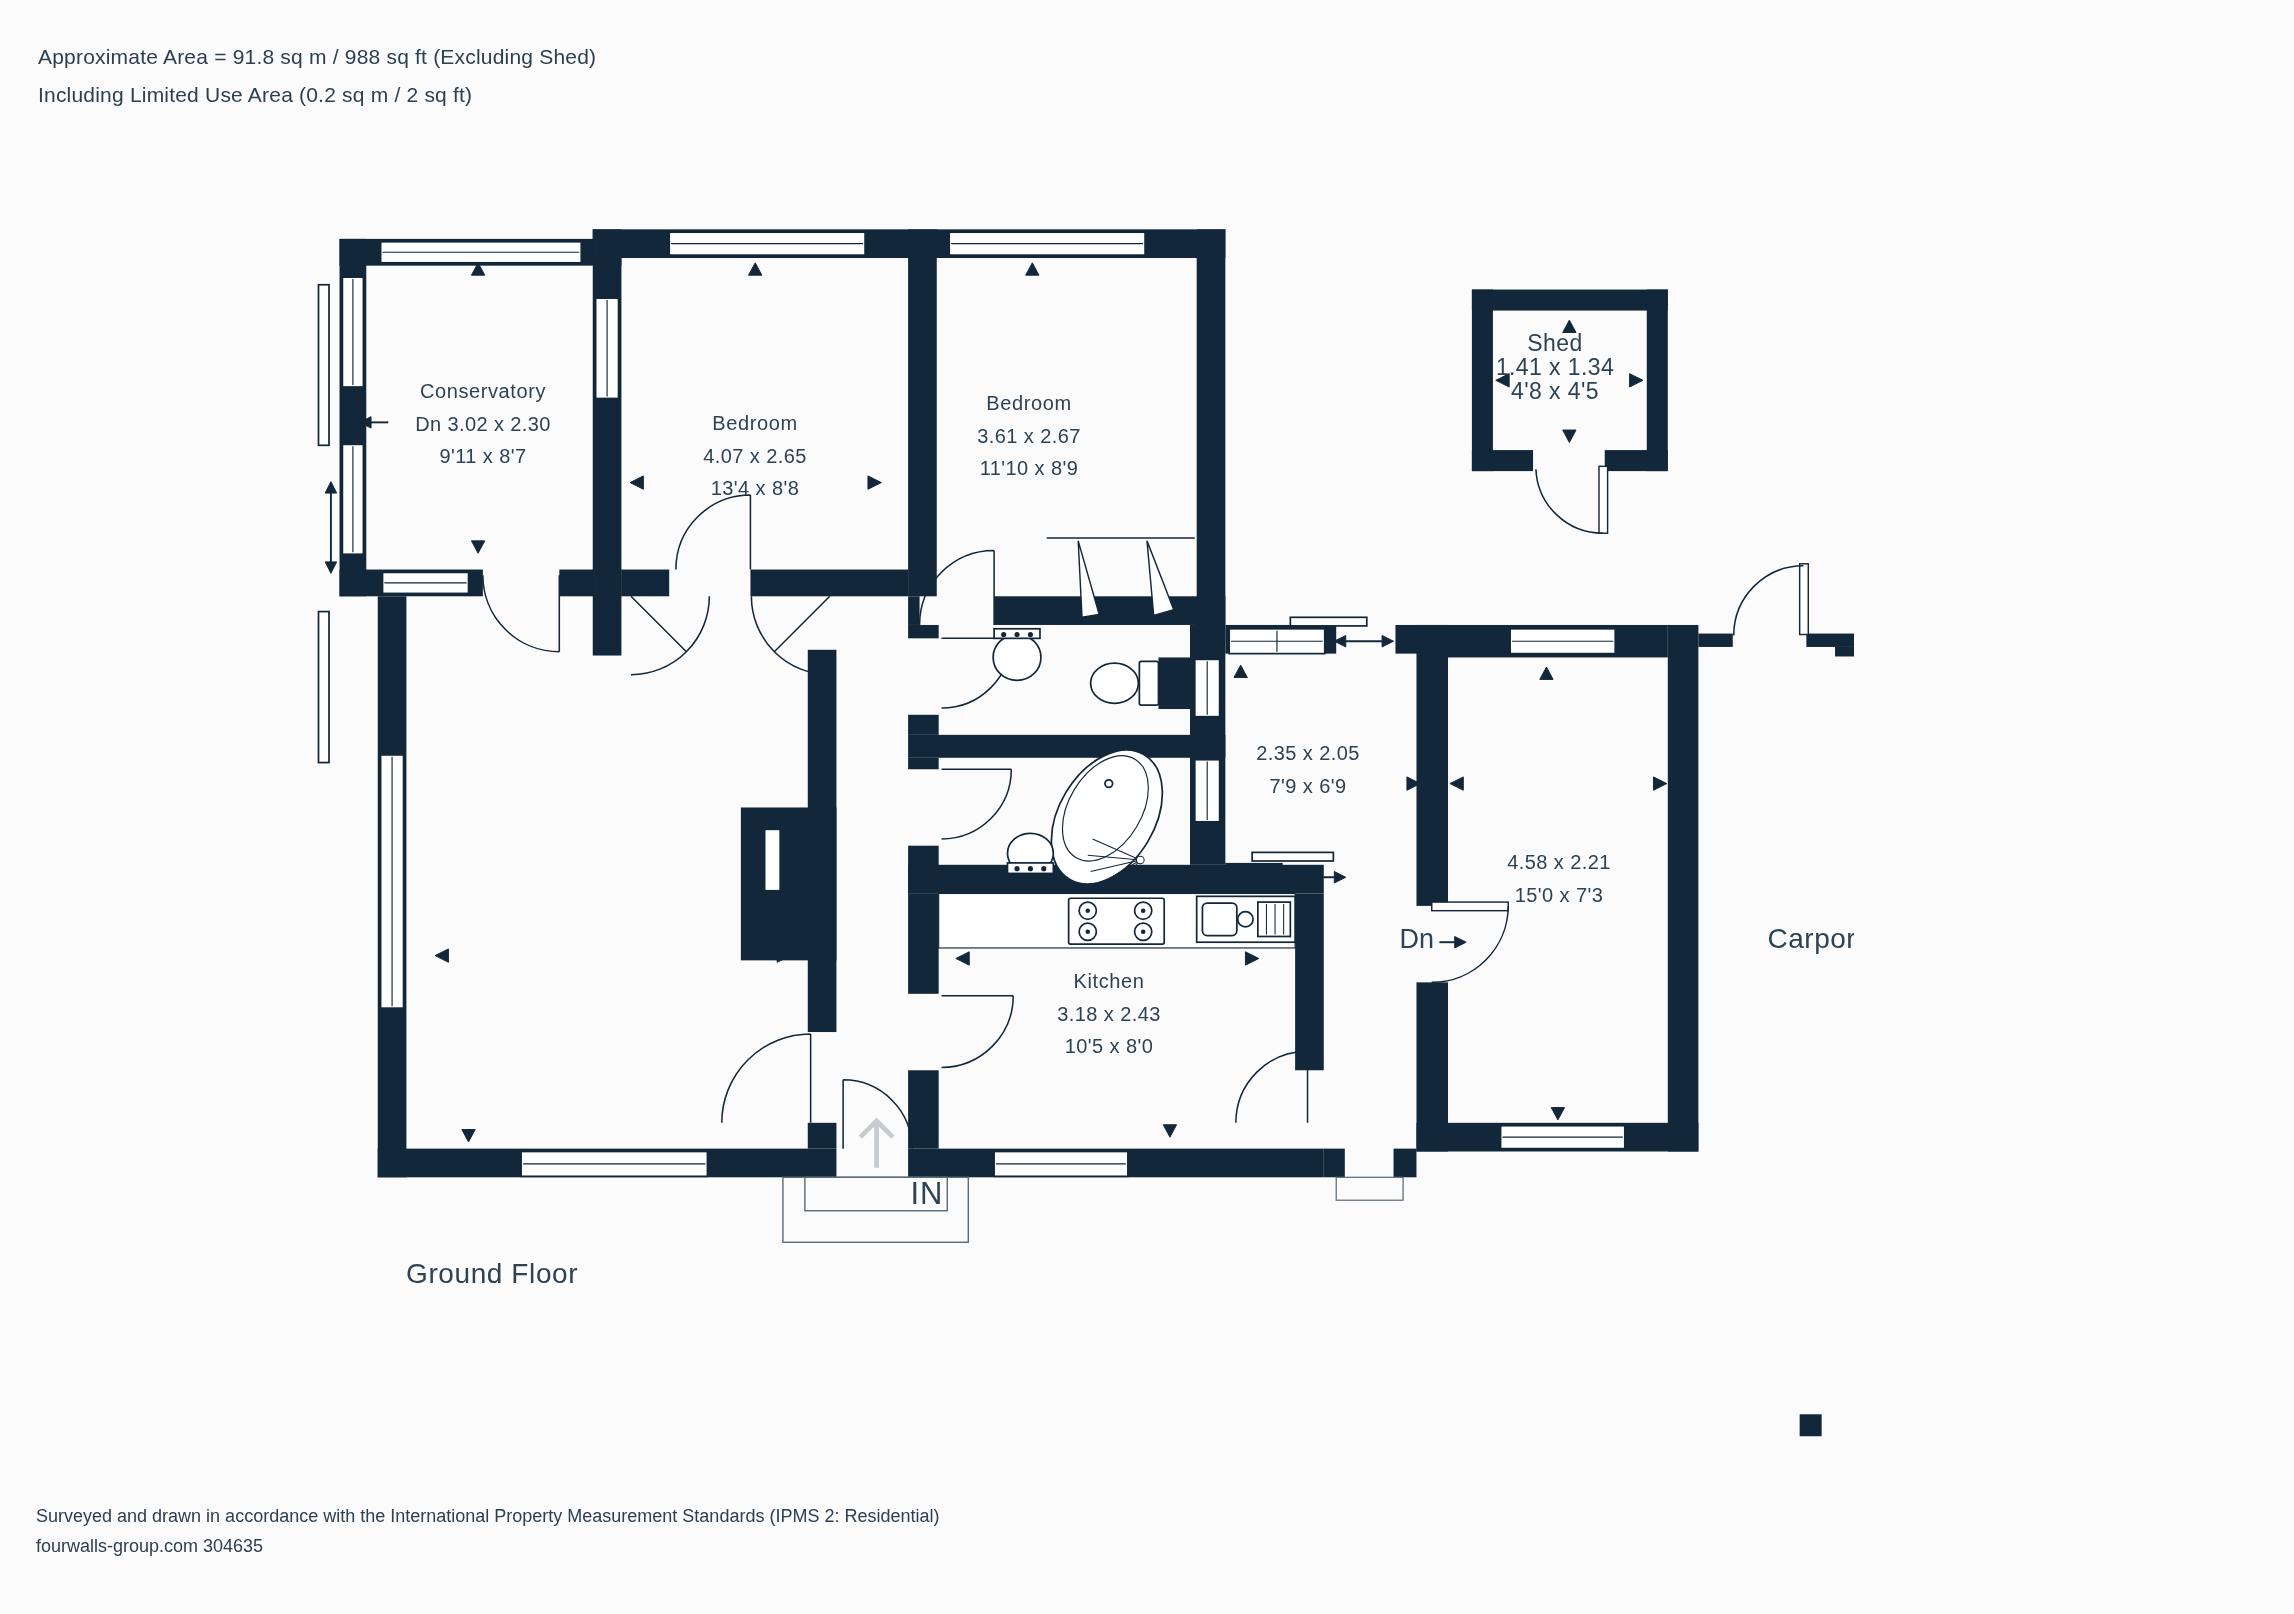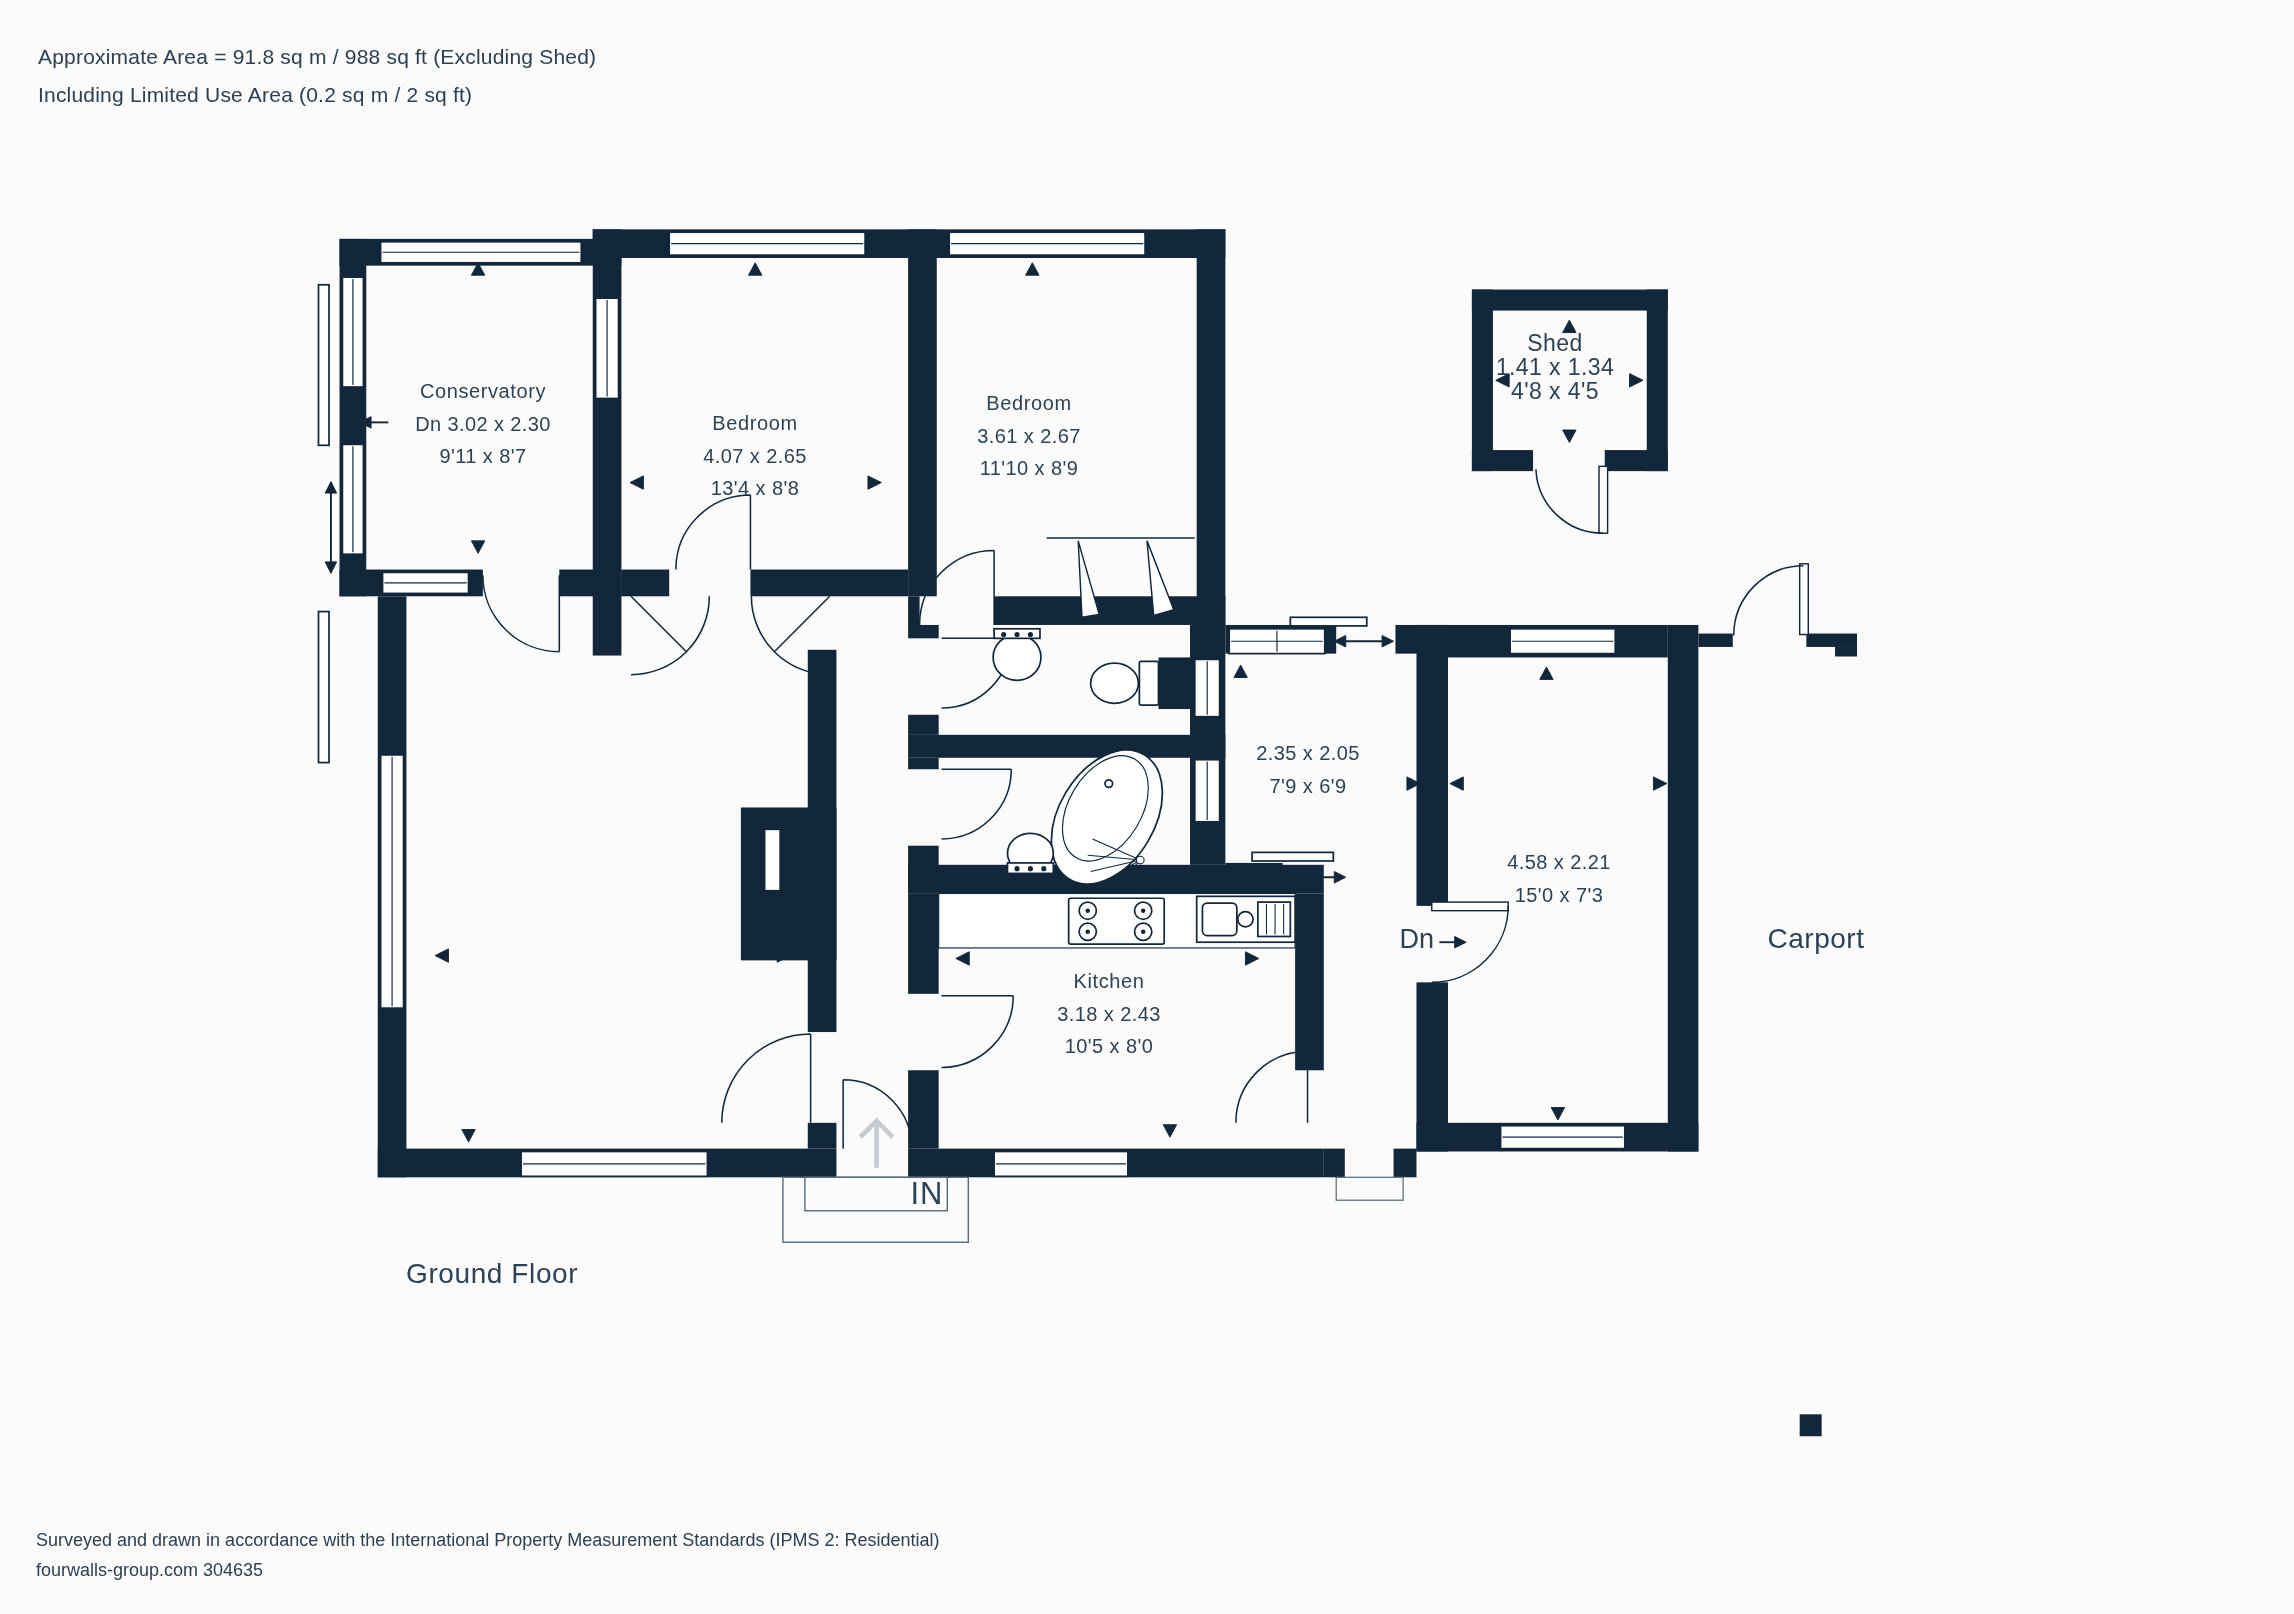--- a/index.html
+++ b/index.html
@@ -5,29 +5,29 @@
   :root{
     --wall:#12273a;
     --text:#2d4355;
     --accent:#e05f58;
     --muted:#c6ccd2;
     --bg:#fbfbfb;
   }
   html,body{margin:0;padding:0;}
   body{width:2294px;height:1614px;background:var(--bg);
        font-family:"Liberation Sans",sans-serif;color:var(--text);}
-  #plan{position:relative;width:1854px;height:1614px;overflow:hidden;padding-left:20px;}
+  #plan{position:relative;width:1854px;height:1614px;overflow:hidden;}
   #geom{position:absolute;left:0;top:0;}
   .lbl{position:absolute;transform:translateX(-50%);text-align:center;
        white-space:nowrap;font-size:20px;line-height:32.5px;letter-spacing:0.4px;color:var(--text);}
   .lbl .rn{letter-spacing:0.6px;}
   .small{font-size:23px;line-height:24px;}
   .hdr{position:absolute;left:38px;top:38px;font-size:21px;line-height:38px;
        letter-spacing:0.2px;white-space:nowrap;color:#2d4052;}
-  .ftr{position:absolute;left:36px;font-size:18px;white-space:nowrap;color:#2d4052;margin-top:24px;}
+  .ftr{position:absolute;left:36px;font-size:18px;white-space:nowrap;color:#2d4052;}
   .title{position:absolute;left:406px;top:1258px;font-size:28px;letter-spacing:0.6px;}
   .carport{position:absolute;transform:translateX(-50%);font-size:28px;letter-spacing:0.5px;}
   .in-lbl{position:absolute;transform:translateX(-50%);font-size:31px;letter-spacing:1px;}
   .dn{position:absolute;font-size:27px;}
   .cdir{position:absolute;transform:translate(-50%,-50%);font-size:25px;color:var(--accent);letter-spacing:0.5px;}
   .logo-h{position:absolute;transform:translate(-50%,-50%);font-family:"DejaVu Serif",serif;
           font-style:italic;font-size:57px;color:var(--wall);}
   .notshown{font-size:28px;line-height:34px;}
 </style>
 </head>

